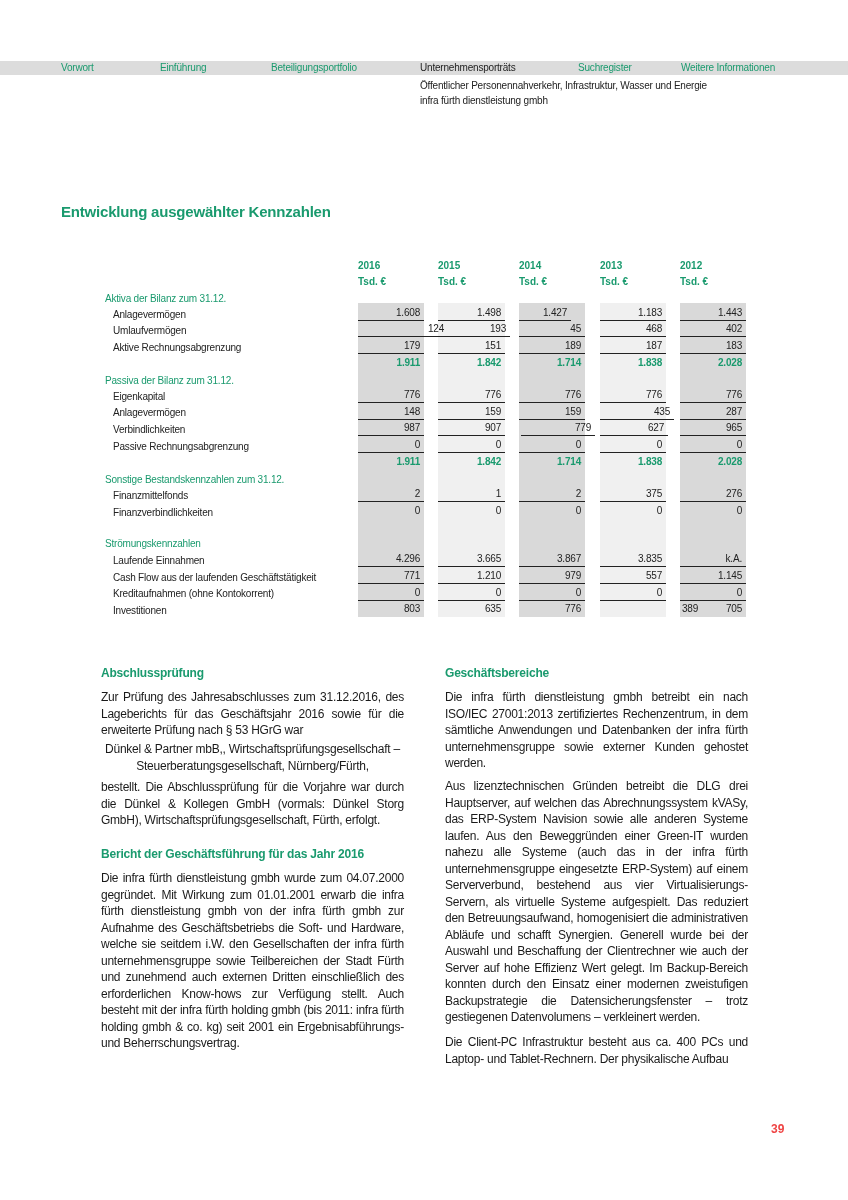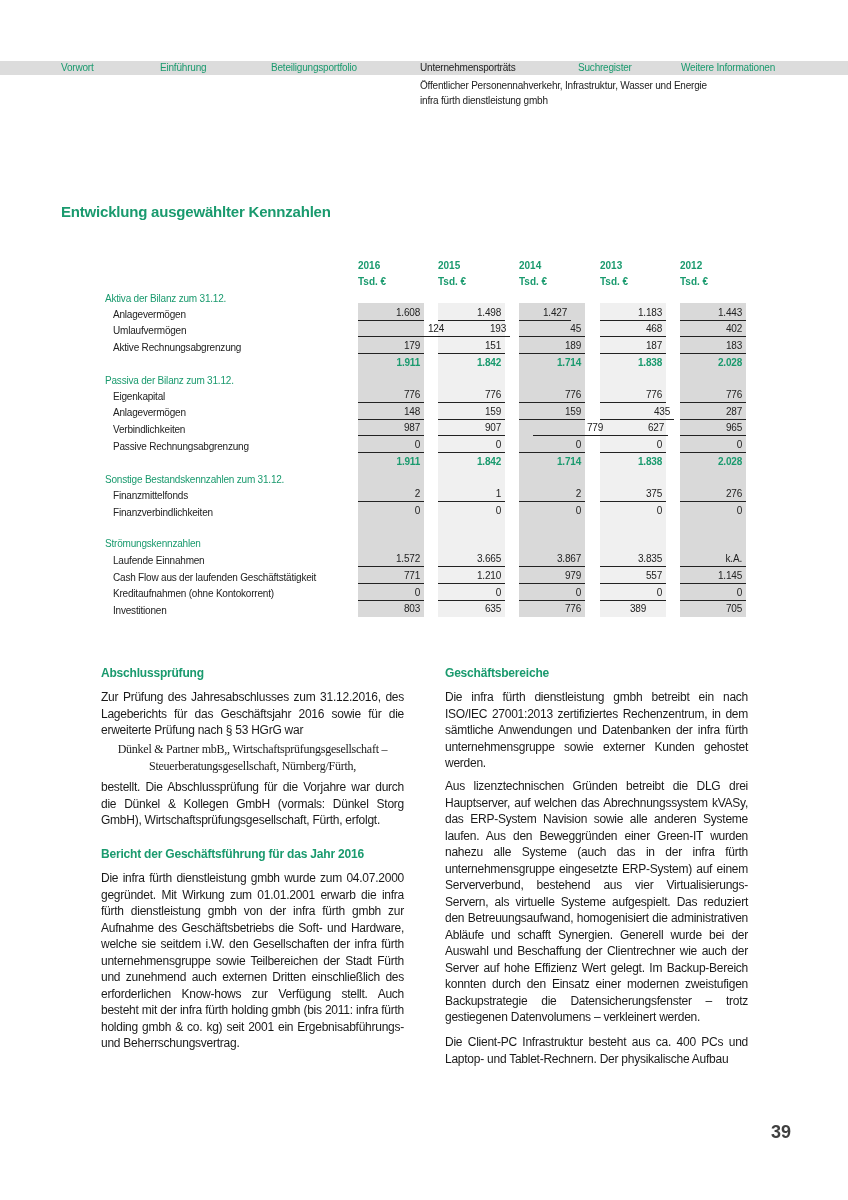--- a/index.html
+++ b/index.html
@@ -22,23 +22,23 @@
   .row-label { position: absolute; left: 105px; font-size: 10px; color: #222; white-space: nowrap; letter-spacing: -0.2px; }
   .row-label.indent { left: 113px; }
   .row-label.group { color: #1a9a6e; font-weight: normal; }
 
   .cell { position: absolute; height: 16px; line-height: 16px; font-size: 10px; text-align: right; padding-right: 4px; color: #222; letter-spacing: -0.2px; }
   .cell.total { color: #1a9a6e; font-weight: bold; }
   .cell.ruled { border-bottom: 1.5px solid #222; }
 
   .h3 { position: absolute; font-size: 12px; font-weight: bold; color: #1a9a6e; letter-spacing: -0.2px; }
   .para { position: absolute; font-size: 12px; line-height: 16.5px; color: #1a1a1a; text-align: justify; letter-spacing: -0.25px; }
-  .para.center { text-align: center; font-family: Liberation Serif, serif; }
+  .para.center { text-align: center; }
 
-  .page-num { position: absolute; left: 771px; top: 1122px; font-size: 18px; font-weight: bold; color: #404040; }
+  .page-num { position: absolute; left: 771px; top: 1122px; font-size: 12px; font-weight: bold; color: #ef4444; }
 </style>
 </head>
 <body>
 
 <div class="navbar">
   <span class="nav-item" style="left:61px">Vorwort</span>
   <span class="nav-item" style="left:160px">Einführung</span>
   <span class="nav-item" style="left:271px">Beteiligungsportfolio</span>
   <span class="nav-item active" style="left:420px">Unternehmensporträts</span>
   <span class="nav-item" style="left:578px">Suchregister</span>
@@ -108,21 +108,21 @@
   <div class="row-label indent" style="top:407px">Anlagevermögen</div>
   <div class="cell ruled" style="left:358px;width:66px;top:404px">148</div>
   <div class="cell ruled" style="left:438px;width:67px;top:404px">159</div>
   <div class="cell ruled" style="left:519px;width:66px;top:404px">159</div>
   <div class="cell ruled" style="left:600px;width:74px;top:404px">435</div>
   <div class="cell ruled" style="left:680px;width:66px;top:404px">287</div>
 
   <div class="row-label indent" style="top:424px">Verbindlichkeiten</div>
   <div class="cell ruled" style="left:358px;width:66px;top:420px">987</div>
   <div class="cell ruled" style="left:438px;width:67px;top:420px">907</div>
-  <div class="cell ruled" style="left:533px;width:74px;top:420px">779</div>
+  <div class="cell ruled" style="left:521px;width:74px;top:420px">779</div>
   <div class="cell ruled" style="left:600px;width:68px;top:420px">627</div>
   <div class="cell ruled" style="left:680px;width:66px;top:420px">965</div>
 
   <div class="row-label indent" style="top:441px">Passive Rechnungsabgrenzung</div>
   <div class="cell ruled" style="left:358px;width:66px;top:437px">0</div>
   <div class="cell ruled" style="left:438px;width:67px;top:437px">0</div>
   <div class="cell ruled" style="left:519px;width:66px;top:437px">0</div>
   <div class="cell ruled" style="left:600px;width:66px;top:437px">0</div>
   <div class="cell ruled" style="left:680px;width:66px;top:437px">0</div>
 
@@ -144,21 +144,21 @@
   <div class="row-label indent" style="top:507px">Finanzverbindlichkeiten</div>
   <div class="cell" style="left:358px;width:66px;top:503px">0</div>
   <div class="cell" style="left:438px;width:67px;top:503px">0</div>
   <div class="cell" style="left:519px;width:66px;top:503px">0</div>
   <div class="cell" style="left:600px;width:66px;top:503px">0</div>
   <div class="cell" style="left:680px;width:66px;top:503px">0</div>
 
   <div class="row-label group" style="top:538px">Strömungskennzahlen</div>
 
   <div class="row-label indent" style="top:555px">Laufende Einnahmen</div>
-  <div class="cell ruled" style="left:358px;width:66px;top:551px">1.572</div>
+  <div class="cell ruled" style="left:358px;width:66px;top:551px">4.296</div>
   <div class="cell ruled" style="left:438px;width:67px;top:551px">3.665</div>
   <div class="cell ruled" style="left:519px;width:66px;top:551px">3.867</div>
   <div class="cell ruled" style="left:600px;width:66px;top:551px">3.835</div>
   <div class="cell ruled" style="left:680px;width:66px;top:551px">k.A.</div>
 
   <div class="row-label indent" style="top:572px">Cash Flow aus der laufenden Geschäftstätigkeit</div>
   <div class="cell ruled" style="left:358px;width:66px;top:568px">771</div>
   <div class="cell ruled" style="left:438px;width:67px;top:568px">1.210</div>
   <div class="cell ruled" style="left:519px;width:66px;top:568px">979</div>
   <div class="cell ruled" style="left:600px;width:66px;top:568px">557</div>
@@ -168,21 +168,21 @@
   <div class="cell ruled" style="left:358px;width:66px;top:585px">0</div>
   <div class="cell ruled" style="left:438px;width:67px;top:585px">0</div>
   <div class="cell ruled" style="left:519px;width:66px;top:585px">0</div>
   <div class="cell ruled" style="left:600px;width:66px;top:585px">0</div>
   <div class="cell ruled" style="left:680px;width:66px;top:585px">0</div>
 
   <div class="row-label indent" style="top:605px">Investitionen</div>
   <div class="cell" style="left:358px;width:66px;top:601px">803</div>
   <div class="cell" style="left:438px;width:67px;top:601px">635</div>
   <div class="cell" style="left:519px;width:66px;top:601px">776</div>
-  <div class="cell" style="left:568px;width:82px;top:601px">389</div>
+  <div class="cell" style="left:620px;width:82px;top:601px">389</div>
   <div class="cell" style="left:680px;width:66px;top:601px">705</div>
 </div>
 
 <div class="h3" style="left:101px;top:666px">Abschlussprüfung</div>
 <div class="para" style="left:101px;top:689px;width:303px">Zur Prüfung des Jahresabschlusses zum 31.12.2016, des Lageberichts für das Geschäftsjahr 2016 sowie für die erweiterte Prüfung nach § 53 HGrG war</div>
 <div class="para center" style="left:101px;top:741px;width:303px">Dünkel &amp; Partner mbB,, Wirtschaftsprüfungsgesellschaft –</div>
 <div class="para center" style="left:101px;top:758px;width:303px">Steuerberatungsgesellschaft, Nürnberg/Fürth,</div>
 <div class="para" style="left:101px;top:779px;width:303px">bestellt. Die Abschlussprüfung für die Vorjahre war durch die Dünkel &amp; Kollegen GmbH (vormals: Dünkel Storg GmbH), Wirtschaftsprüfungsgesellschaft, Fürth, erfolgt.</div>
 
 <div class="h3" style="left:101px;top:847px">Bericht der Geschäftsführung für das Jahr 2016</div>

